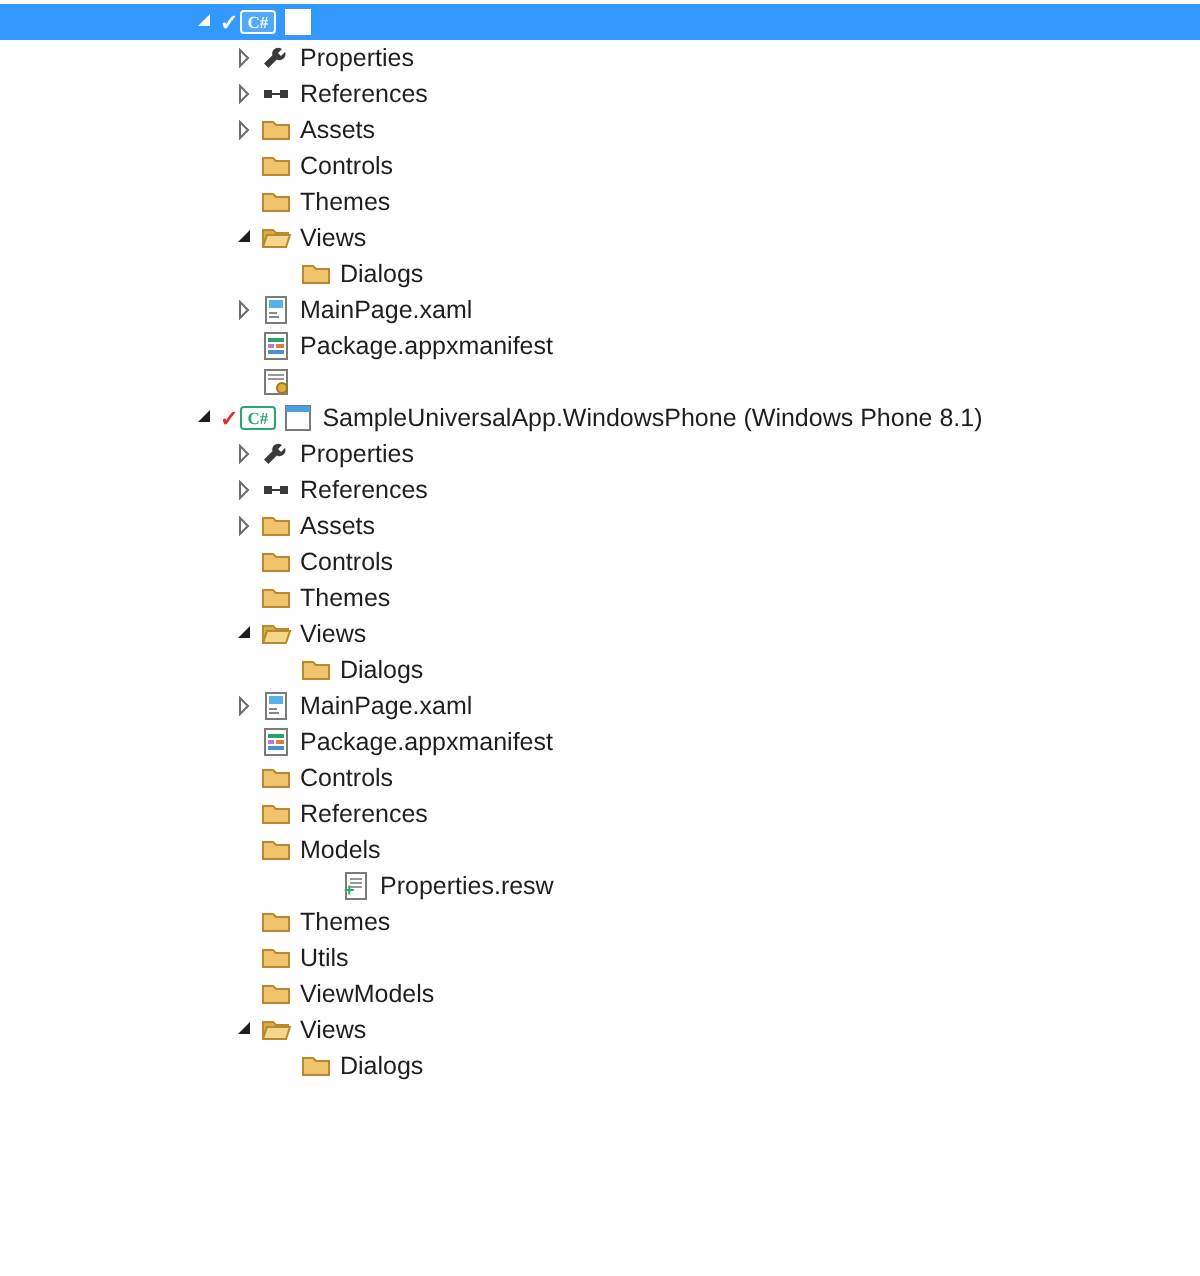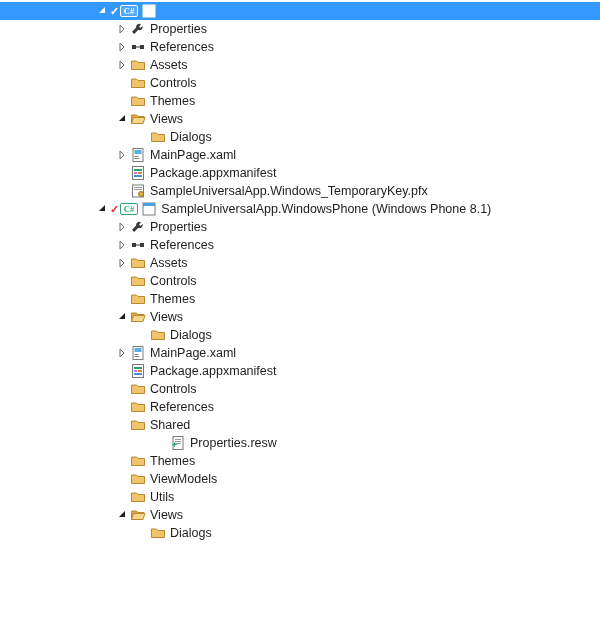--- a/index.html
+++ b/index.html
@@ -207,21 +207,20 @@
       <span class="indent" style="width:115px"></span>
       <span class="empty-expander"></span>
       <span class="icon">
         <svg width="16" height="16" viewBox="0 0 16 16">
           <rect x="2.5" y="2" width="11" height="12" fill="#fff" stroke="#7a7a7a"></rect>
           <rect x="4" y="4" width="8" height="1" fill="#999"></rect>
           <rect x="4" y="6" width="8" height="1" fill="#999"></rect>
           <circle cx="11" cy="11" r="2.5" fill="#e0b03a" stroke="#a07820"></circle>
         </svg>
       </span>
-      <span class="label">SampleUniversalApp.Windows_TemporaryKey.pfx</span>
     </div>
     <div class="row">
       <span class="indent" style="width:95px"></span>
       <span class="expander">
         <svg width="10" height="10" viewBox="0 0 10 10">
           <path d="M2 7 L8 7 L8 1 Z" fill="#1e1e1e"></path>
         </svg>
       </span>
       <span class="prefix-icons">
       <span class="startup-check">✓</span>
@@ -379,21 +378,21 @@
       <span class="label">References</span>
     </div>
     <div class="row">
       <span class="indent" style="width:115px"></span>
       <span class="empty-expander"></span>
       <span class="icon">
         <svg width="16" height="16" viewBox="0 0 16 16">
           <path d="M1.5 4h5l1.5 1.5H14.5V12.5h-13z" fill="#f0c36d" stroke="#b8892f"></path>
         </svg>
       </span>
-      <span class="label">Shared</span>
+      <span class="label">Models</span>
     </div>
     <div class="row">
       <span class="indent" style="width:155px"></span>
       <span class="empty-expander"></span>
       <span class="icon">
         <svg width="16" height="16" viewBox="0 0 16 16">
           <rect x="3" y="1.5" width="10" height="13" fill="#fff" stroke="#7a7a7a"></rect>
           <rect x="5" y="4" width="6" height="1" fill="#999"></rect>
           <rect x="5" y="6" width="6" height="1" fill="#999"></rect>
           <rect x="5" y="8" width="6" height="1" fill="#999"></rect>
@@ -413,31 +412,31 @@
       <span class="label">Themes</span>
     </div>
     <div class="row">
       <span class="indent" style="width:115px"></span>
       <span class="empty-expander"></span>
       <span class="icon">
         <svg width="16" height="16" viewBox="0 0 16 16">
           <path d="M1.5 4h5l1.5 1.5H14.5V12.5h-13z" fill="#f0c36d" stroke="#b8892f"></path>
         </svg>
       </span>
+      <span class="label">Utils</span>
+    </div>
+    <div class="row">
+      <span class="indent" style="width:115px"></span>
+      <span class="empty-expander"></span>
+      <span class="icon">
+        <svg width="16" height="16" viewBox="0 0 16 16">
+          <path d="M1.5 4h5l1.5 1.5H14.5V12.5h-13z" fill="#f0c36d" stroke="#b8892f"></path>
+        </svg>
+      </span>
       <span class="label">ViewModels</span>
-    </div>
-    <div class="row">
-      <span class="indent" style="width:115px"></span>
-      <span class="empty-expander"></span>
-      <span class="icon">
-        <svg width="16" height="16" viewBox="0 0 16 16">
-          <path d="M1.5 4h5l1.5 1.5H14.5V12.5h-13z" fill="#f0c36d" stroke="#b8892f"></path>
-        </svg>
-      </span>
-      <span class="label">Utils</span>
     </div>
     <div class="row">
       <span class="indent" style="width:115px"></span>
       <span class="expander">
         <svg width="10" height="10" viewBox="0 0 10 10">
           <path d="M2 7 L8 7 L8 1 Z" fill="#1e1e1e"></path>
         </svg>
       </span>
       <span class="icon">
         <svg width="16" height="16" viewBox="0 0 16 16">

